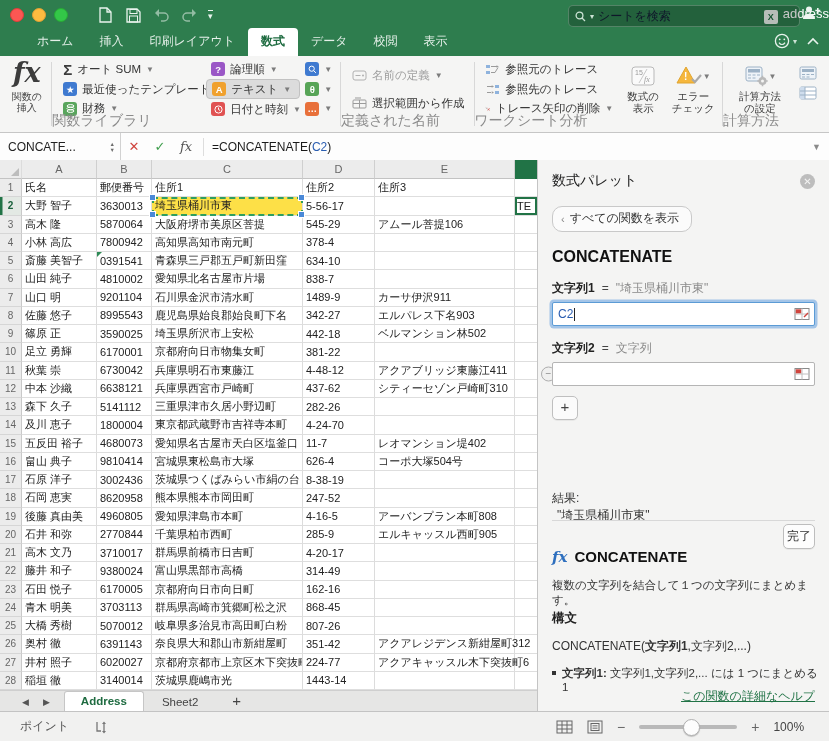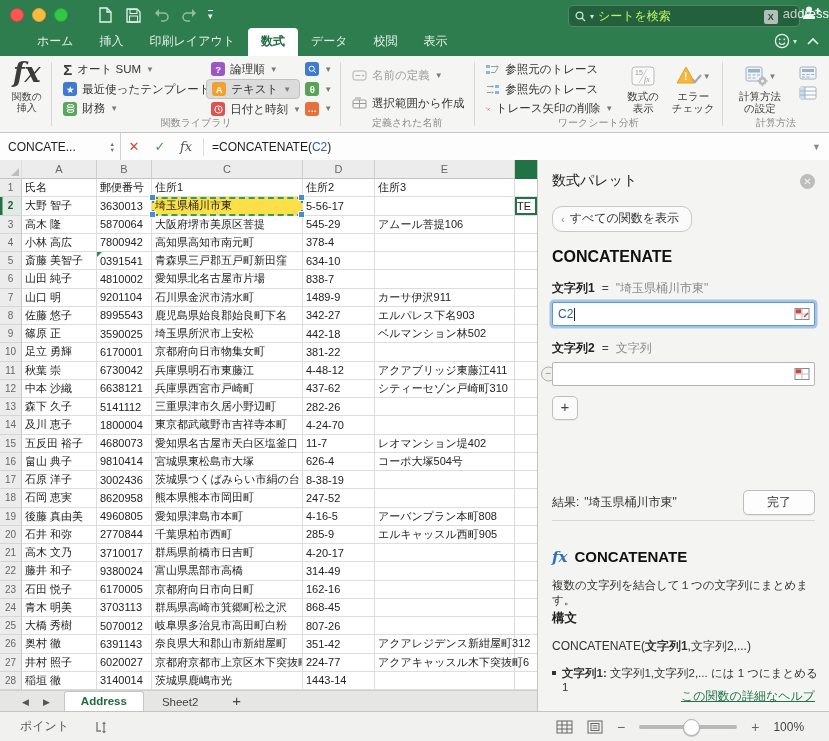--- a/index.html
+++ b/index.html
@@ -14,33 +14,33 @@
   .l-grn{background:#33c748;border:1px solid #27aa35;}
   .tb-tools{display:flex;align-items:center;gap:10px;margin-left:28px;}
   .tico{width:18px;height:18px;display:flex;align-items:center;justify-content:center;}
   .dim{opacity:.55;}
   .tb-caret{color:#eaf4ee;font-size:9px;border-top:1.5px solid #eaf4ee;line-height:9px;padding-top:1px;}
   .doc-title{position:absolute;left:0;right:0;text-align:right;color:#fff;font-size:13px;pointer-events:none;}
   .doc-title .xl-ico{display:inline-flex;width:14px;height:14px;background:#e9f2ec;border-radius:2px;color:#1e6b40;
        font-size:9px;font-weight:bold;align-items:center;justify-content:center;margin-right:5px;vertical-align:-2px;}
   .searchbox{position:absolute;left:568px;top:5px;width:218px;height:20px;background:rgba(0,0,0,.22);
        border:1px solid rgba(255,255,255,.22);border-radius:5px;display:flex;align-items:center;padding:0 6px;gap:4px;}
-  .searchbox .ph{color:#bef264;font-size:12px;}
+  .searchbox .ph{color:#0f172a;font-size:12px;}
   .s-caret{color:#cde3d5;font-size:8px;}
   .adduser{position:absolute;right:8px;top:5px;}
   
   .tabbar{position:absolute;top:30px;left:0;right:0;height:26px;background:#2e7d4e;display:flex;align-items:flex-end;padding-left:24px;}
   .rtab{color:#e4efe8;font-size:12px;padding:5px 13px 6px;cursor:default;}
   .rtab.active{background:#fff;color:#1e6b40;border-radius:4px 4px 0 0;font-weight:bold;}
   .tab-right{position:absolute;right:10px;top:33px;display:flex;align-items:center;gap:10px;color:#e9f3ed;}
   
   .ribbon{position:absolute;top:56px;left:0;right:0;height:76px;background:#f5f5f4;border-bottom:1px solid #c6c6c6;
        display:flex;align-items:stretch;}
   .rg{position:relative;padding:4px 4px 14px 6px;display:flex;}
-  .rg-label{position:absolute;bottom:2px;left:0;right:0;text-align:center;font-size:10px;color:#8b8b8b;white-space:nowrap;}
+  .rg-label{position:absolute;bottom:2px;left:0;right:0;text-align:left;font-size:14px;color:#8b8b8b;white-space:nowrap;}
   .rsep{width:1px;background:#d8d8d8;margin:6px 0;}
   .fxblock{width:56px;display:flex;flex-direction:column;align-items:center;justify-content:flex-start;padding-top:2px;}
   .fxbig{font-family:"DejaVu Serif","Liberation Serif",serif;font-style:italic;font-weight:bold;font-size:27px;color:#3c3c3c;line-height:30px;}
   .fxlbl{font-size:10px;color:#444;text-align:center;line-height:11px;margin-top:3px;}
   .rcol{display:flex;flex-direction:column;justify-content:flex-start;gap:1px;}
   .ritem{display:flex;align-items:center;gap:5px;font-size:11.5px;color:#333;height:20px;padding:0 5px;white-space:nowrap;}
   .ritem.hl{background:#dcdcdc;border:1px solid #c2c2c2;border-radius:4px;}
   .ritem.disabled{color:#9d9d9d;}
   .caret{color:#7c7c7c;font-size:8px;}
   .sqico{width:14px;height:14px;border-radius:3px;color:#fff;font-size:9.5px;font-weight:bold;
@@ -123,23 +123,23 @@
   .p-input{height:22px;background:#fff;border:1px solid #b5b5b5;border-radius:2px;display:flex;align-items:center;
        padding:0 22px 0 5px;position:relative;}
   .p-input.focus{border:1.5px solid #5b9bd5;box-shadow:0 0 0 2.5px rgba(99,158,222,.55);}
   .p-input .val{color:#2a5db0;font-size:12px;}
   .tcaret{display:inline-block;width:1px;height:13px;background:#222;margin-left:1px;}
   .pick{position:absolute;right:4px;top:50%;transform:translateY(-50%);}
   .minus-ic{position:absolute;left:-11px;top:50%;transform:translateY(-50%);width:13px;height:13px;border-radius:50%;
        border:1px solid #adadad;background:#f0f0ef;color:#8a8a8a;font-size:10px;line-height:12px;text-align:center;}
   .plusbtn{margin-top:10px;width:24px;height:22px;border:1px solid #bfbfbf;border-radius:5px;background:#fbfbfb;
        color:#444;font-size:15px;line-height:20px;text-align:center;box-shadow:0 1px 0 rgba(0,0,0,.05);}
-  .resultrow{position:absolute;left:14px;right:14px;top:330px;display:flex;align-items:center;}
+  .resultrow{position:absolute;left:14px;right:14px;top:330px;display:flex;flex-direction:column;}
   .res-val{margin-left:5px;color:#333;}
-  .donebtn{margin-left:auto;border:1px solid #bdbdbd;border-radius:5px;background:#fdfdfd;padding:3px 23px;
+  .donebtn{margin-left:auto;border:1px solid #bdbdbd;border-radius:5px;background:#fdfdfd;padding:3px 3px;
        font-size:12px;color:#333;box-shadow:0 1px 0 rgba(0,0,0,.05);}
   .p-hr{position:absolute;left:14px;right:14px;top:360px;border-top:1px solid #d8d8d8;}
   .fxrow{position:absolute;left:14px;top:388px;display:flex;align-items:baseline;gap:7px;}
   .fx-blue{font-family:"DejaVu Serif","Liberation Serif",serif;font-style:italic;font-weight:bold;color:#2e6fbe;font-size:15px;}
   .fxrow b{font-size:15px;color:#111;}
   .p-desc{position:absolute;left:14px;right:12px;top:418px;font-size:11.5px;color:#333;}
   .p-syn-h{position:absolute;left:14px;top:450px;font-size:12.5px;font-weight:bold;color:#222;}
   .p-syn{position:absolute;left:14px;right:10px;top:478px;font-size:12px;color:#333;}
   .p-bullet{position:absolute;left:14px;right:8px;top:506px;font-size:11.5px;color:#333;display:flex;gap:6px;}
   .sqbul{width:4px;height:4px;background:#333;margin-top:5px;flex:none;}

